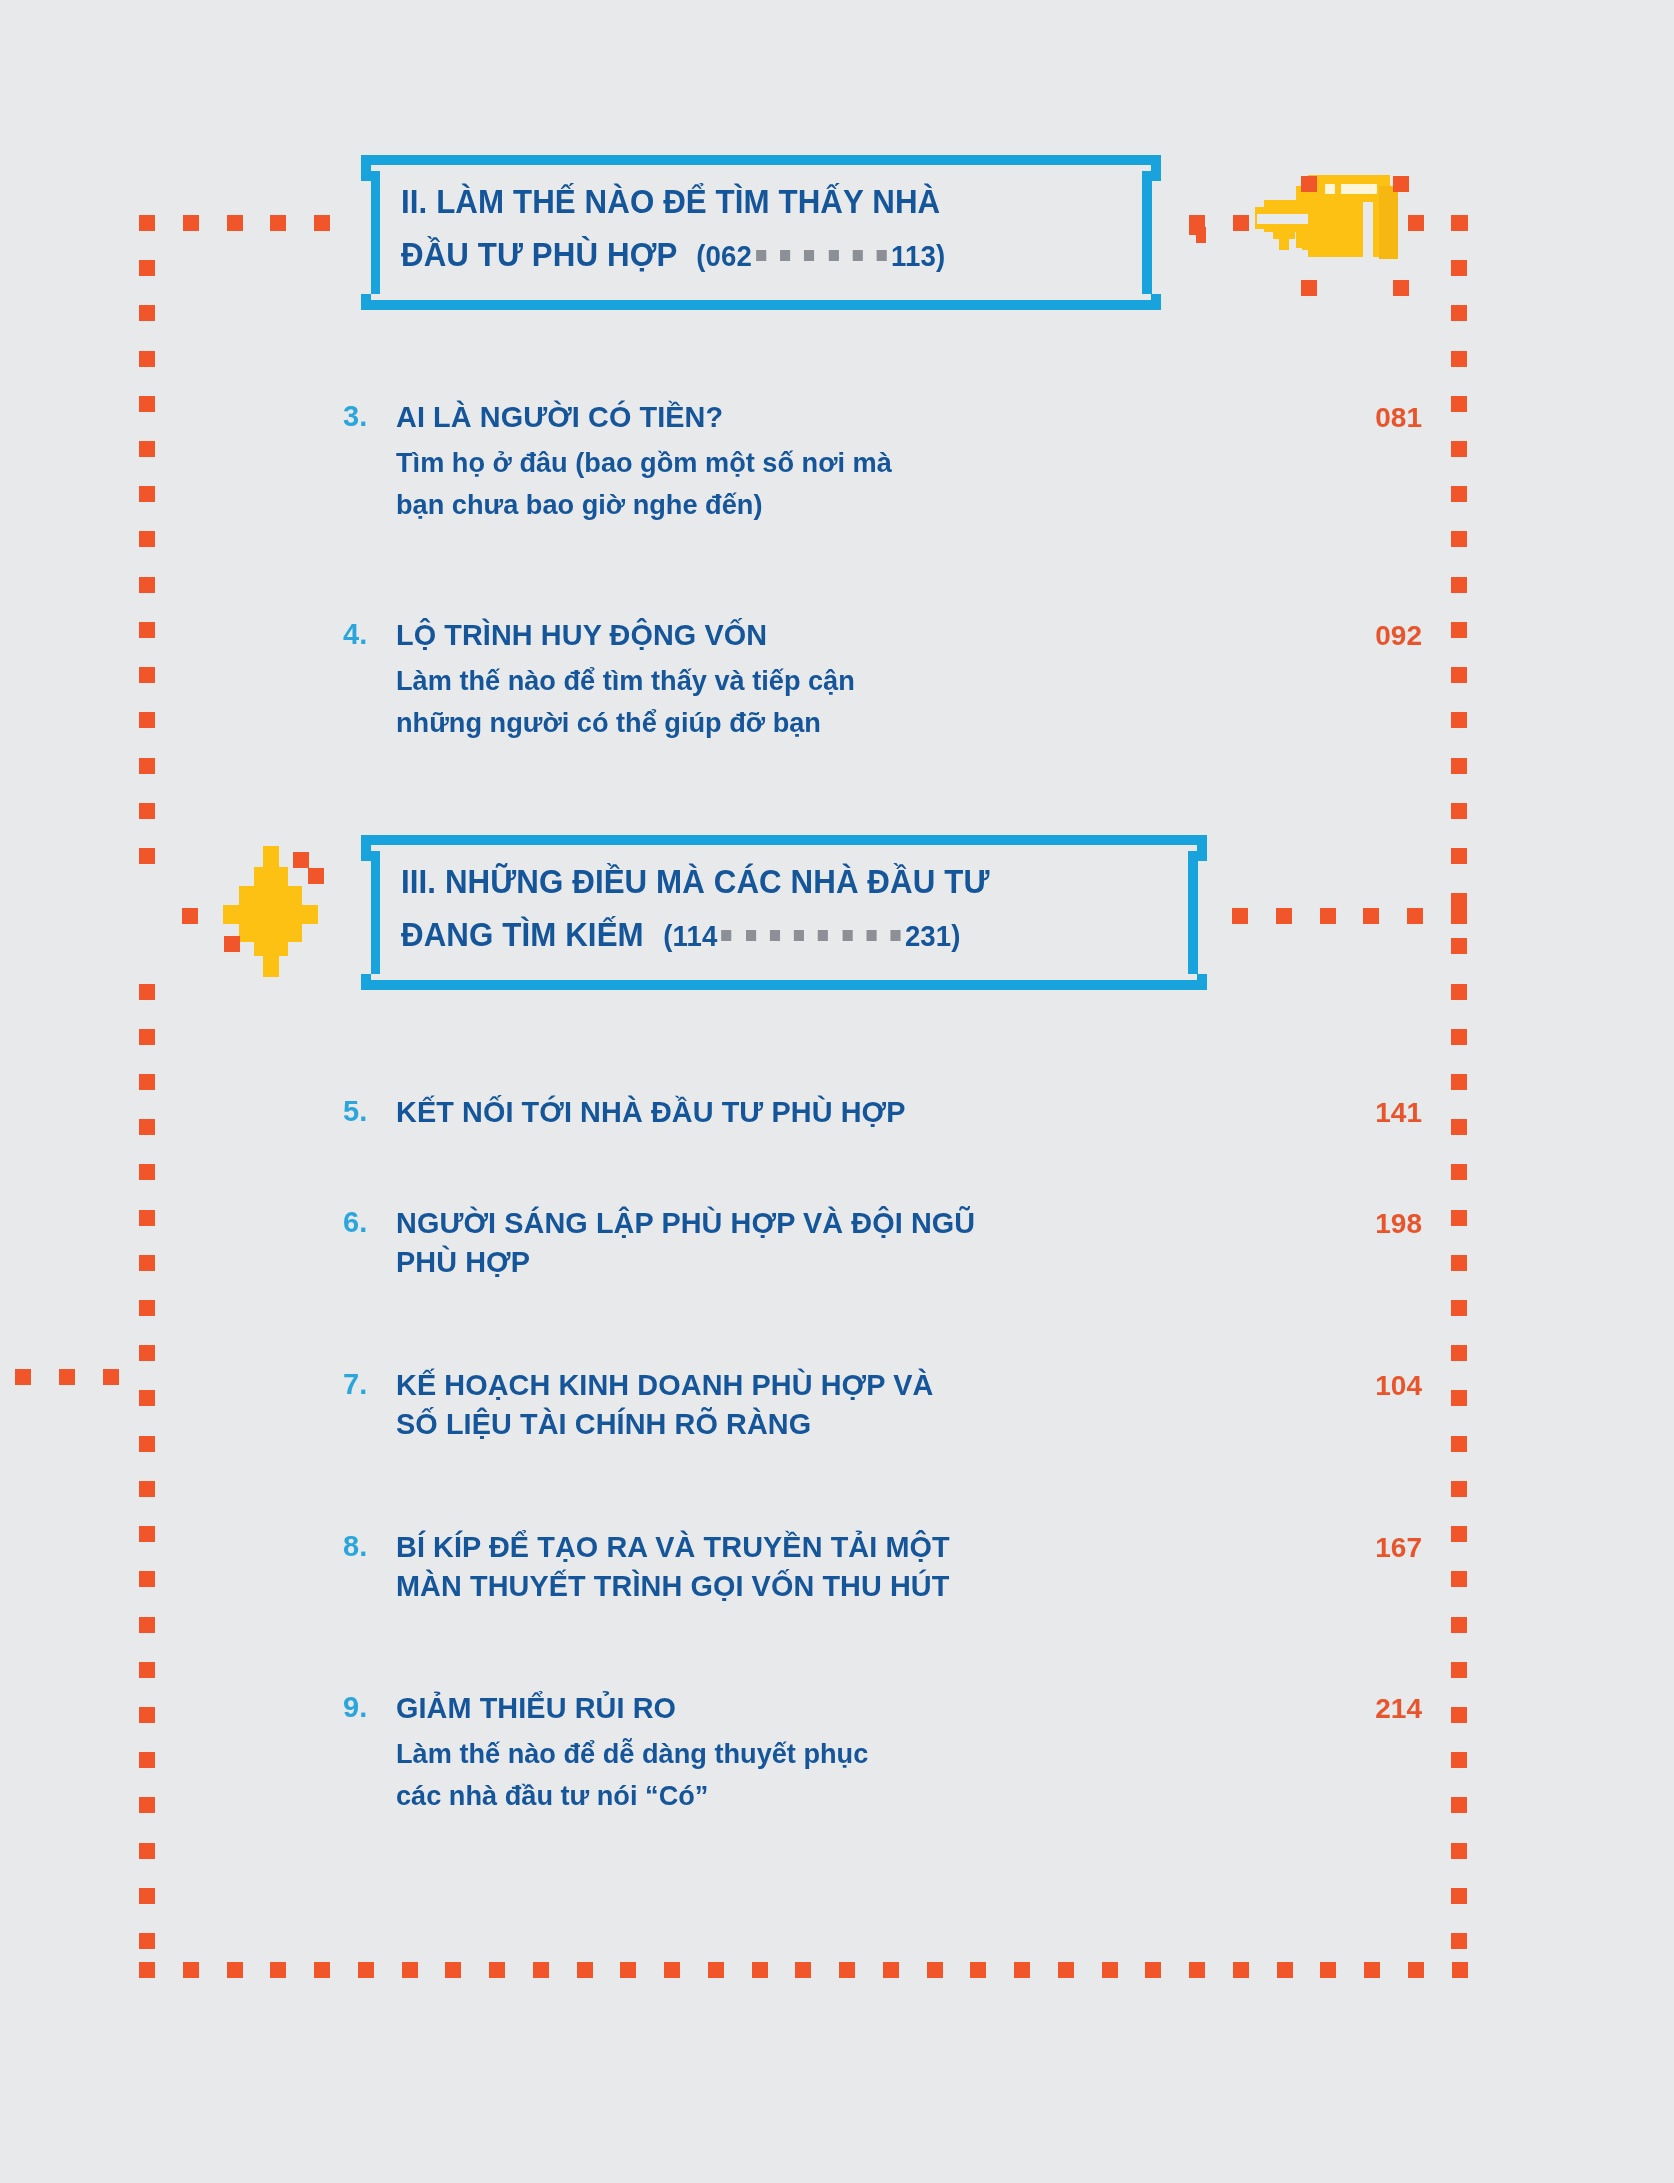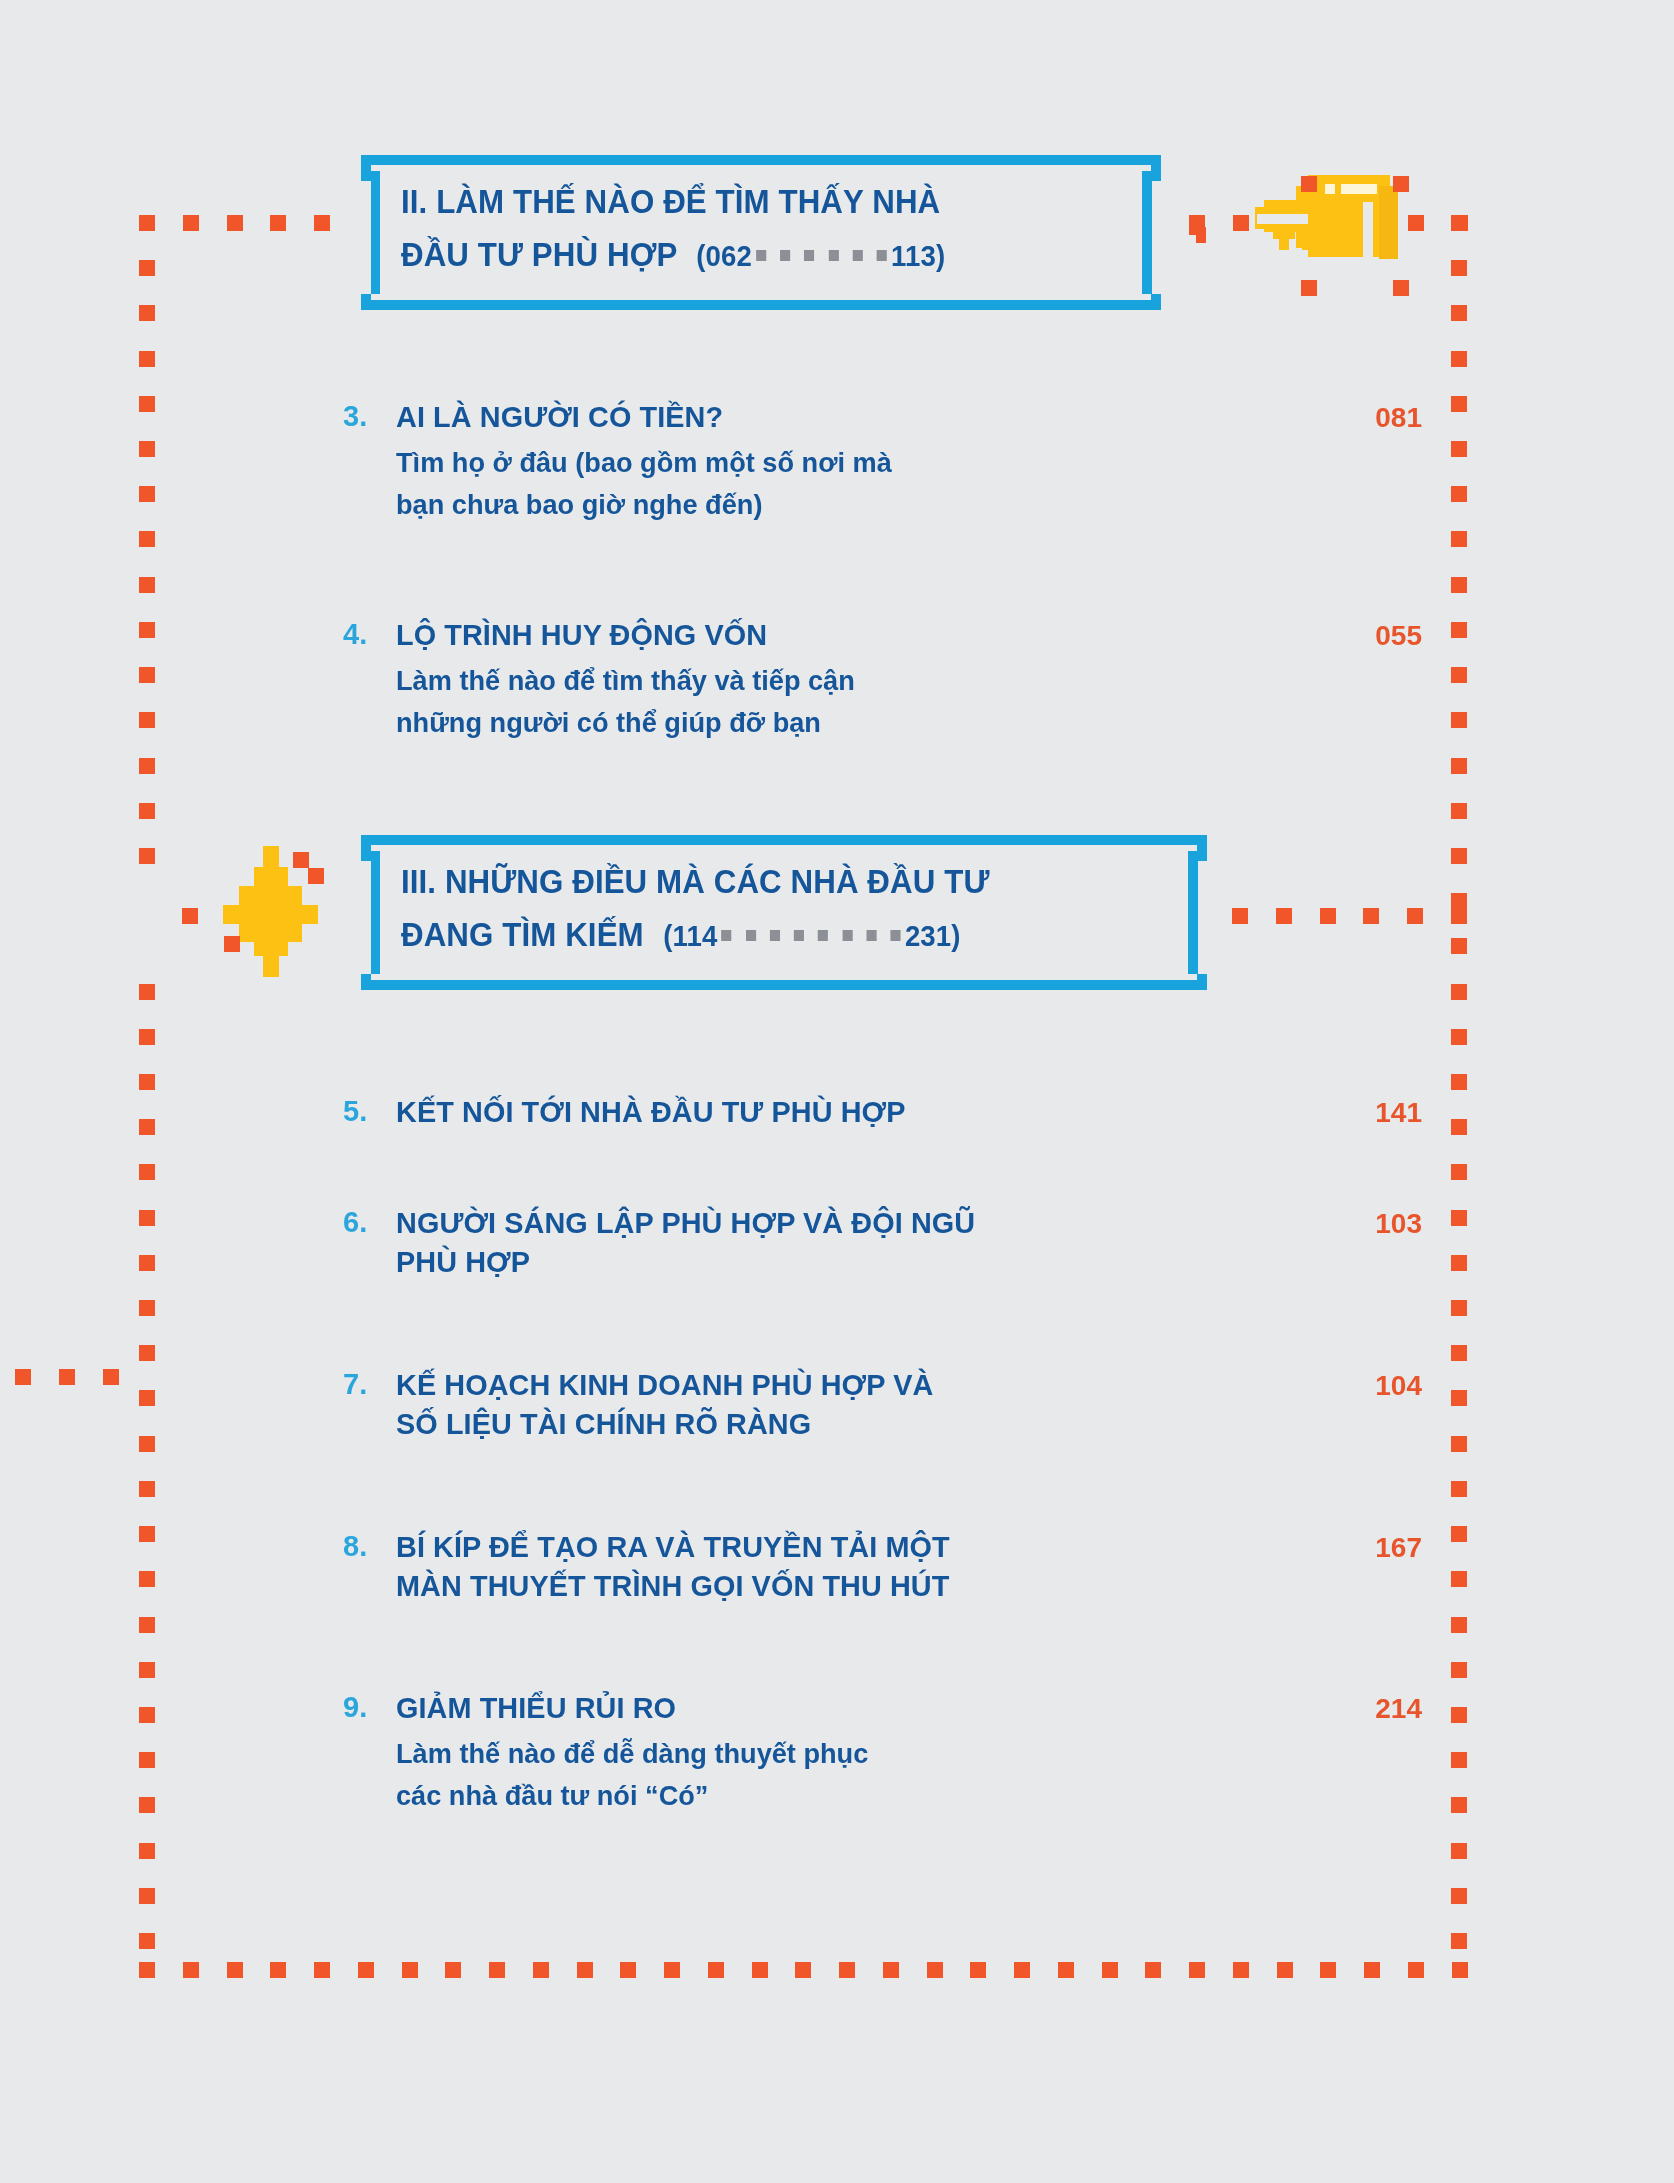--- a/index.html
+++ b/index.html
@@ -345,21 +345,21 @@
   <div class="entry-sub">Tìm họ ở đâu (bao gồm một số nơi mà</div>
   <div class="entry-sub" style="margin-top:0;">bạn chưa bao giờ nghe đến)</div>
   <div class="entry-page">081</div>
 </div>
 
 <div class="entry" style="top:615px;">
   <div class="entry-num">4.</div>
   <div class="entry-title">LỘ TRÌNH HUY ĐỘNG VỐN</div>
   <div class="entry-sub">Làm thế nào để tìm thấy và tiếp cận</div>
   <div class="entry-sub" style="margin-top:0;">những người có thể giúp đỡ bạn</div>
-  <div class="entry-page">055</div>
+  <div class="entry-page">092</div>
 </div>
 
 <div class="section-box" style="left:361px; top:835px; width:846px; height:155px;">
   <div class="frame-line" style="left:16px; top:0; width:830px; height:9.5px;"></div>
   <div class="frame-line" style="left:0px; top:0; width:16px; height:9.5px;"></div>
   <div class="frame-line" style="left:0px; top:9.5px; width:9.5px; height:16px;"></div>
   <div class="frame-line" style="left:9.5px; top:16px; width:9.5px; height:123px;"></div>
   <div class="frame-line" style="left:0px; top:139px; width:9.5px; height:16px;"></div>
   <div class="frame-line" style="left:16px; top:145px; width:830px; height:9.5px;"></div>
   <div class="frame-line" style="left:0px; top:145px; width:16px; height:9.5px;"></div>
@@ -394,21 +394,21 @@
 <div class="entry" style="top:1092px;">
   <div class="entry-num">5.</div>
   <div class="entry-title">KẾT NỐI TỚI NHÀ ĐẦU TƯ PHÙ HỢP</div>
   <div class="entry-page">141</div>
 </div>
 
 <div class="entry" style="top:1203px;">
   <div class="entry-num">6.</div>
   <div class="entry-title">NGƯỜI SÁNG LẬP PHÙ HỢP VÀ ĐỘI NGŨ</div>
   <div class="entry-title">PHÙ HỢP</div>
-  <div class="entry-page">103</div>
+  <div class="entry-page">198</div>
 </div>
 
 <div class="entry" style="top:1365px;">
   <div class="entry-num">7.</div>
   <div class="entry-title">KẾ HOẠCH KINH DOANH PHÙ HỢP VÀ</div>
   <div class="entry-title">SỐ LIỆU TÀI CHÍNH RÕ RÀNG</div>
   <div class="entry-page">104</div>
 </div>
 
 <div class="entry" style="top:1527px;">

